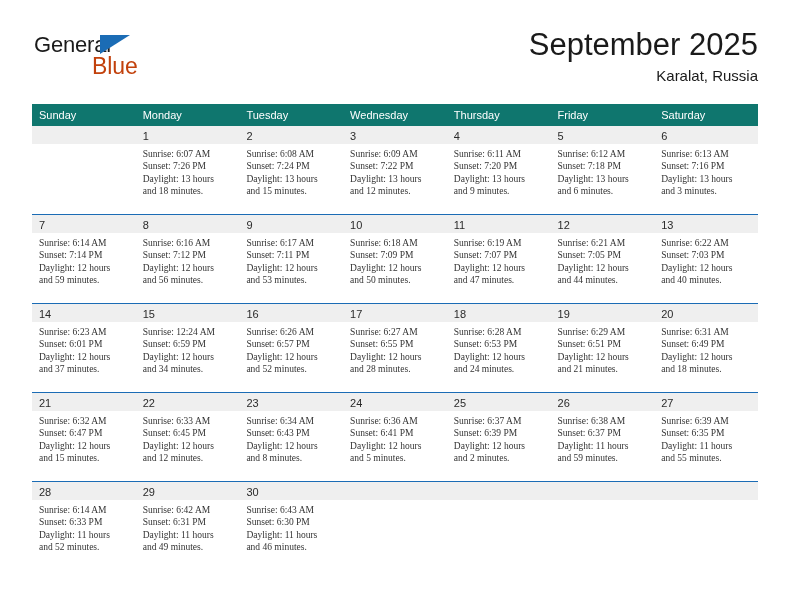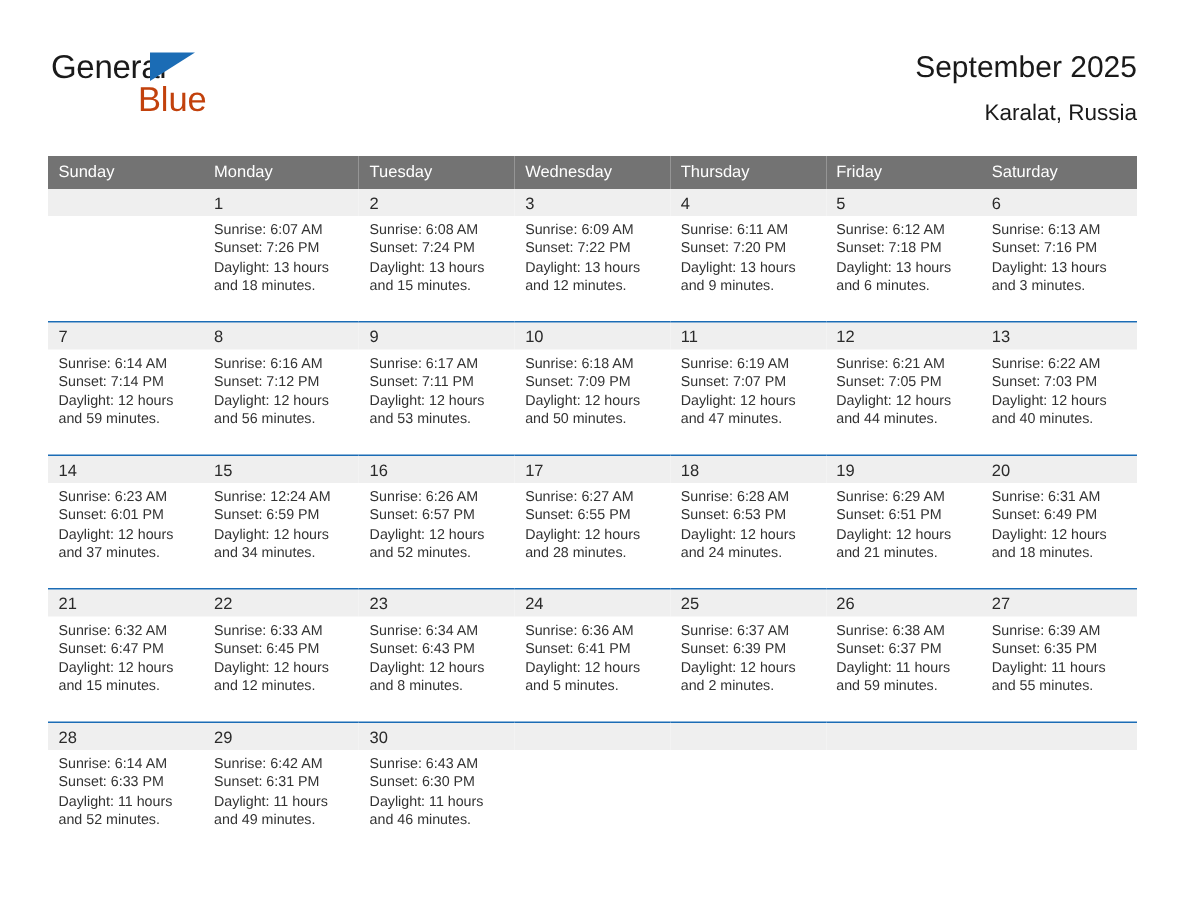--- a/index.html
+++ b/index.html
@@ -62,21 +62,21 @@
     line-height: 27px;
     letter-spacing: -0.1px;
   }
   .title-wrap {
     position: absolute;
     right: 0;
     top: 0;
     text-align: right;
   }
   .cal-title {
-    font-size: 20px;
+    font-size: 31px;
     color: #1a1a1a;
     line-height: 34px;
     white-space: nowrap;
   }
   .cal-subtitle {
     font-size: 15px;
     color: #1a1a1a;
     line-height: 20px;
     margin-top: 4px;
     white-space: nowrap;
@@ -85,21 +85,21 @@
   
   .cal {
     position: absolute;
     left: 32px;
     top: 104px;
     width: 726px;
     border-collapse: collapse;
     table-layout: fixed;
   }
   .cal th {
-    background: #737373;
+    background: #0f766e;
     color: #ffffff;
     font-size: 11px;
     font-weight: normal;
     text-align: left;
     padding: 5px 0 5px 7px;
     height: 11px;
     border: none;
   }
   .week-row > td {
     padding: 0;
@@ -123,20 +123,21 @@
     line-height: 16px;
   }
   .daycell.empty .daynum {
     background: #efefef;
   }
   .dayinfo {
     padding: 4px 6px 0 7px;
     font-size: 9.5px;
     color: #333333;
     line-height: 12.4px;
+    font-family: Liberation Serif, serif;
   }
   .dayinfo div {
     white-space: nowrap;
   }
 </style>
 </head>
 <body>
 
 <div class="page">
 

